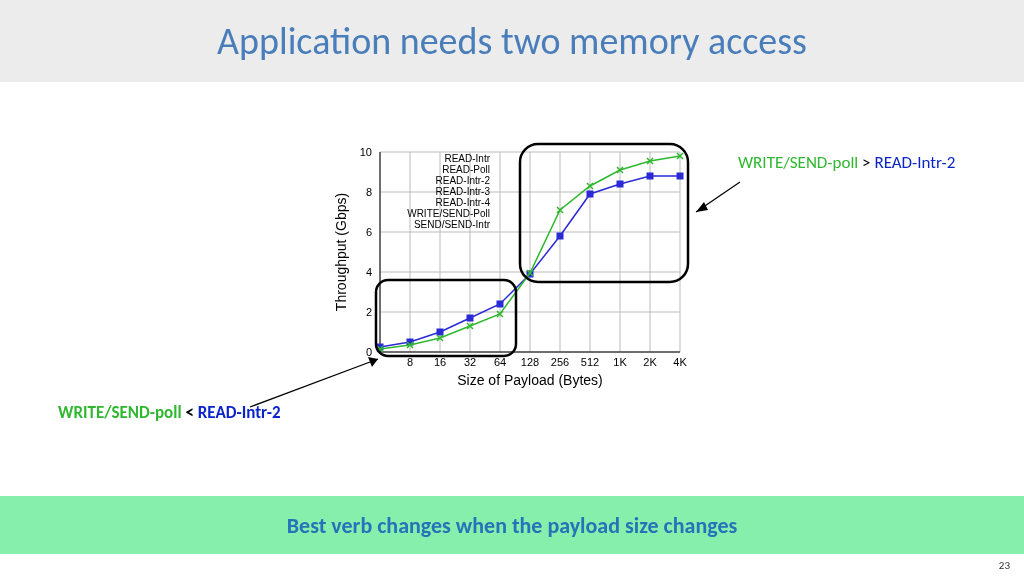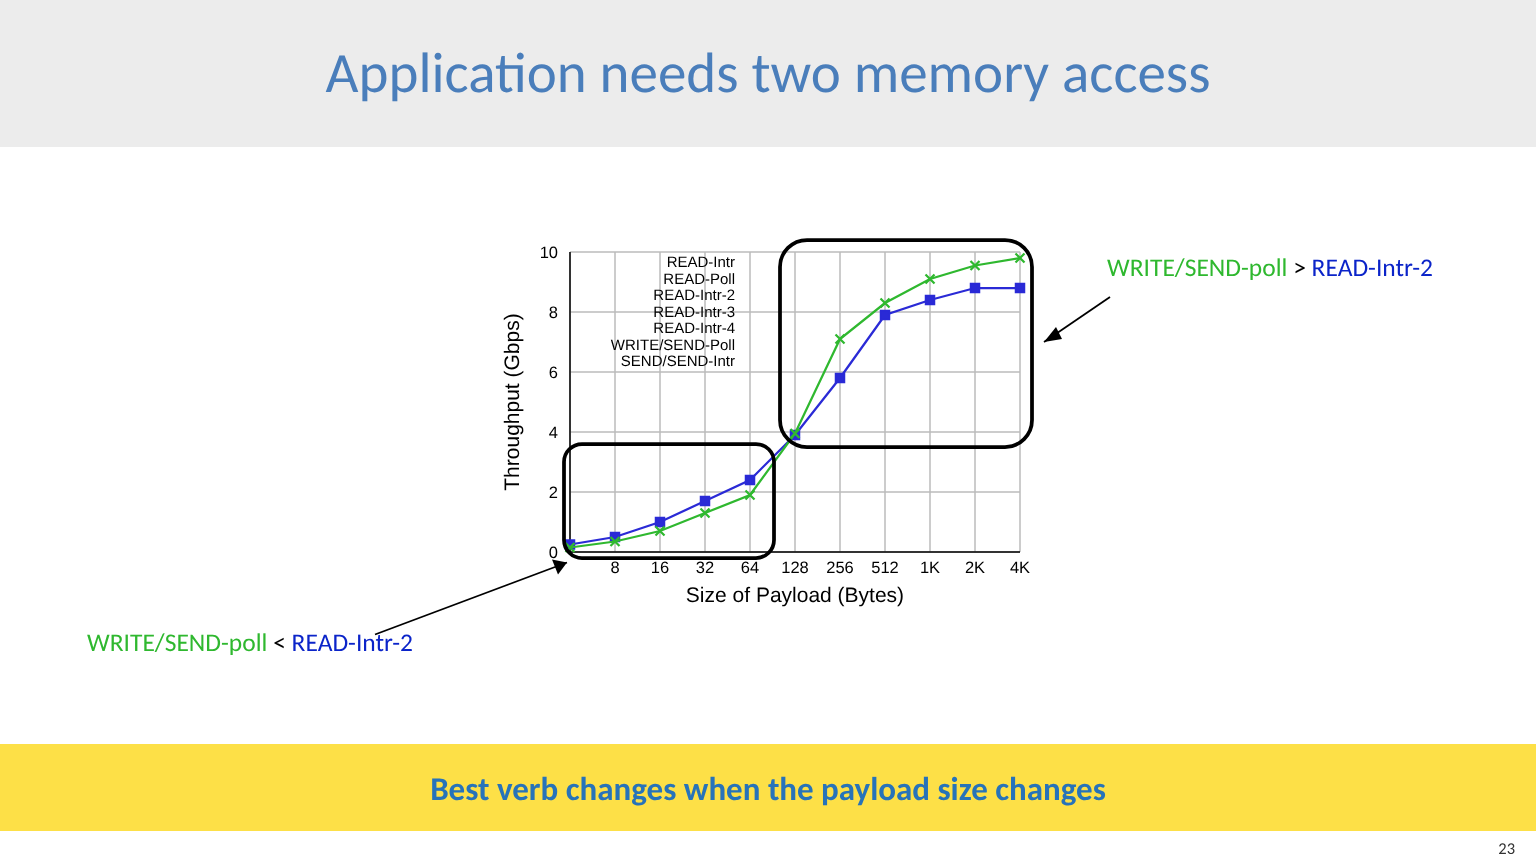--- a/index.html
+++ b/index.html
@@ -1,40 +1,40 @@
 <!DOCTYPE html>
 <html><head>
 <meta charset="utf-8">
 <style>
   html,body{margin:0;padding:0;width:1024px;height:576px;font-family:Calibri,Arial,sans-serif;background:#fff;overflow:hidden}
-  .title-bar{background:#ececec;height:98px;display:flex;align-items:center;justify-content:center}
+  .title-bar{background:#ececec;height:82px;display:flex;align-items:center;justify-content:center}
   .title{color:#4a7ebb;font-size:38px;font-weight:400}
   .body{position:relative;height:calc(576px - 82px - 58px - 22px)}
   .bullet{position:absolute;left:46px;top:20px;font-size:24px;color:#222}
   .bullet::before{content:"• ";}
   .chart-wrap{position:absolute;left:330px;top:60px;width:370px;height:250px}
   .chart-svg{width:100%;height:100%}
   .axis-line{stroke:#000;stroke-width:1}
   .grid-line{stroke:#bbb;stroke-width:1}
   .tick-text{font-size:11px;fill:#000;font-family:Arial,sans-serif}
   .legend-text{font-size:10px;fill:#000;font-family:Arial,sans-serif;text-anchor:end}
   .axis-label{font-size:14px;fill:#000;font-family:Arial,sans-serif}
   .series-blue{stroke:#2a2ad6;stroke-width:1.5;fill:none}
   .pt-blue{fill:#2a2ad6;stroke:#2a2ad6}
   .series-green{stroke:#2fb82f;stroke-width:1.5;fill:none}
   .pt-green{fill:none;stroke:#2fb82f;stroke-width:1.5}
   .callout-box{fill:none;stroke:#000;stroke-width:2.5}
   .arrow{stroke:#000;stroke-width:1.2;fill:none}
   .arrow-head{fill:#000}
   .note1{position:absolute;left:738px;top:70px;font-size:17px;font-weight:normal}
-  .note2{position:absolute;left:58px;top:320px;font-size:17px;font-weight:normal}
+  .note2{position:absolute;left:58px;top:320px;font-size:17px;font-weight:bold}
   .green-txt{color:#2fb82f}
   .blue-txt{color:#0b24c9}
   .black-txt{color:#000}
-  .footer-bar{position:absolute;left:0;bottom:22px;width:1024px;height:58px;background:#fde047;display:flex;align-items:center;justify-content:center}
+  .footer-bar{position:absolute;left:0;bottom:22px;width:1024px;height:58px;background:#86efac;display:flex;align-items:center;justify-content:center}
   .footer-txt{color:#2773b9;font-size:22px;font-weight:bold}
   .pagenum{position:absolute;right:14px;bottom:4px;font-size:11px;color:#333}
 </style>
 </head>
 <body>
 
 <div class="title-bar">
   <div class="title">Application needs two memory access</div>
 </div>
 

